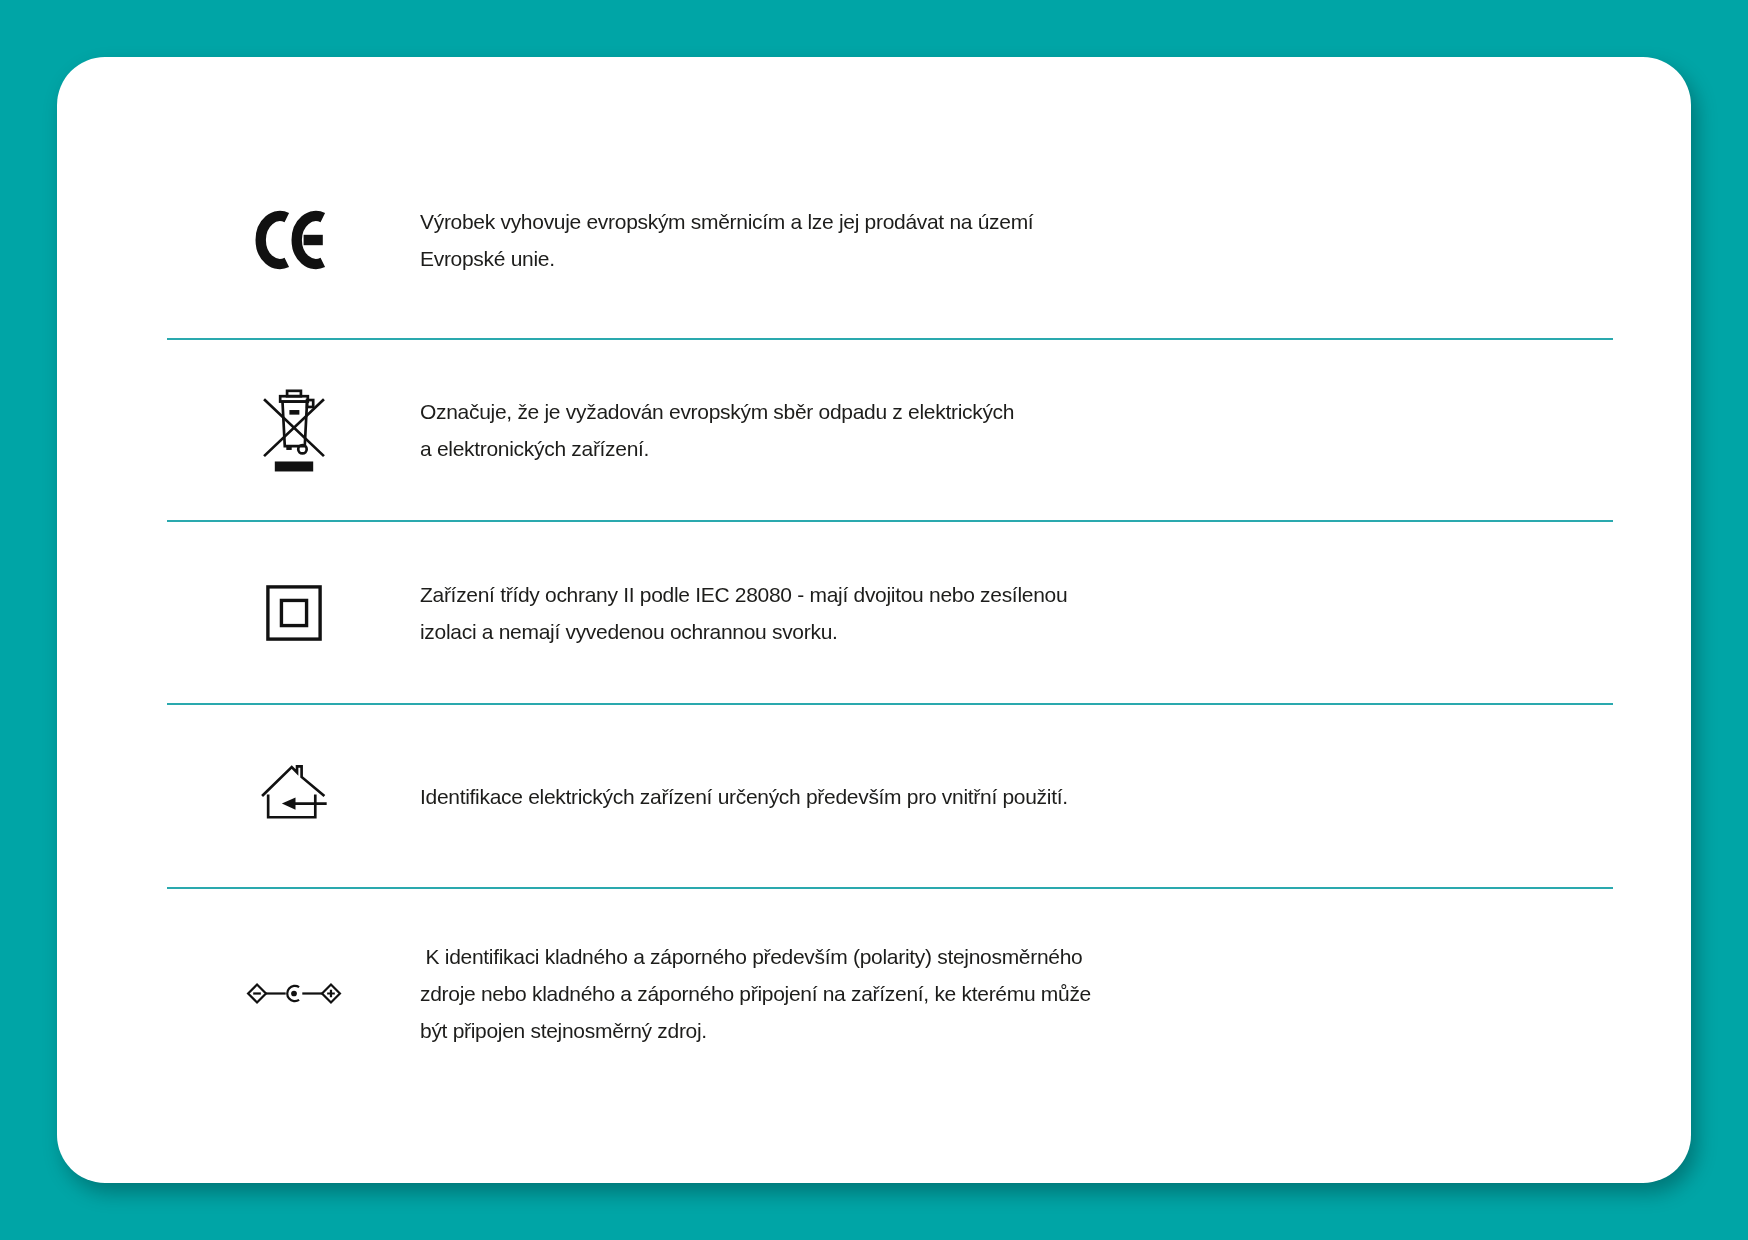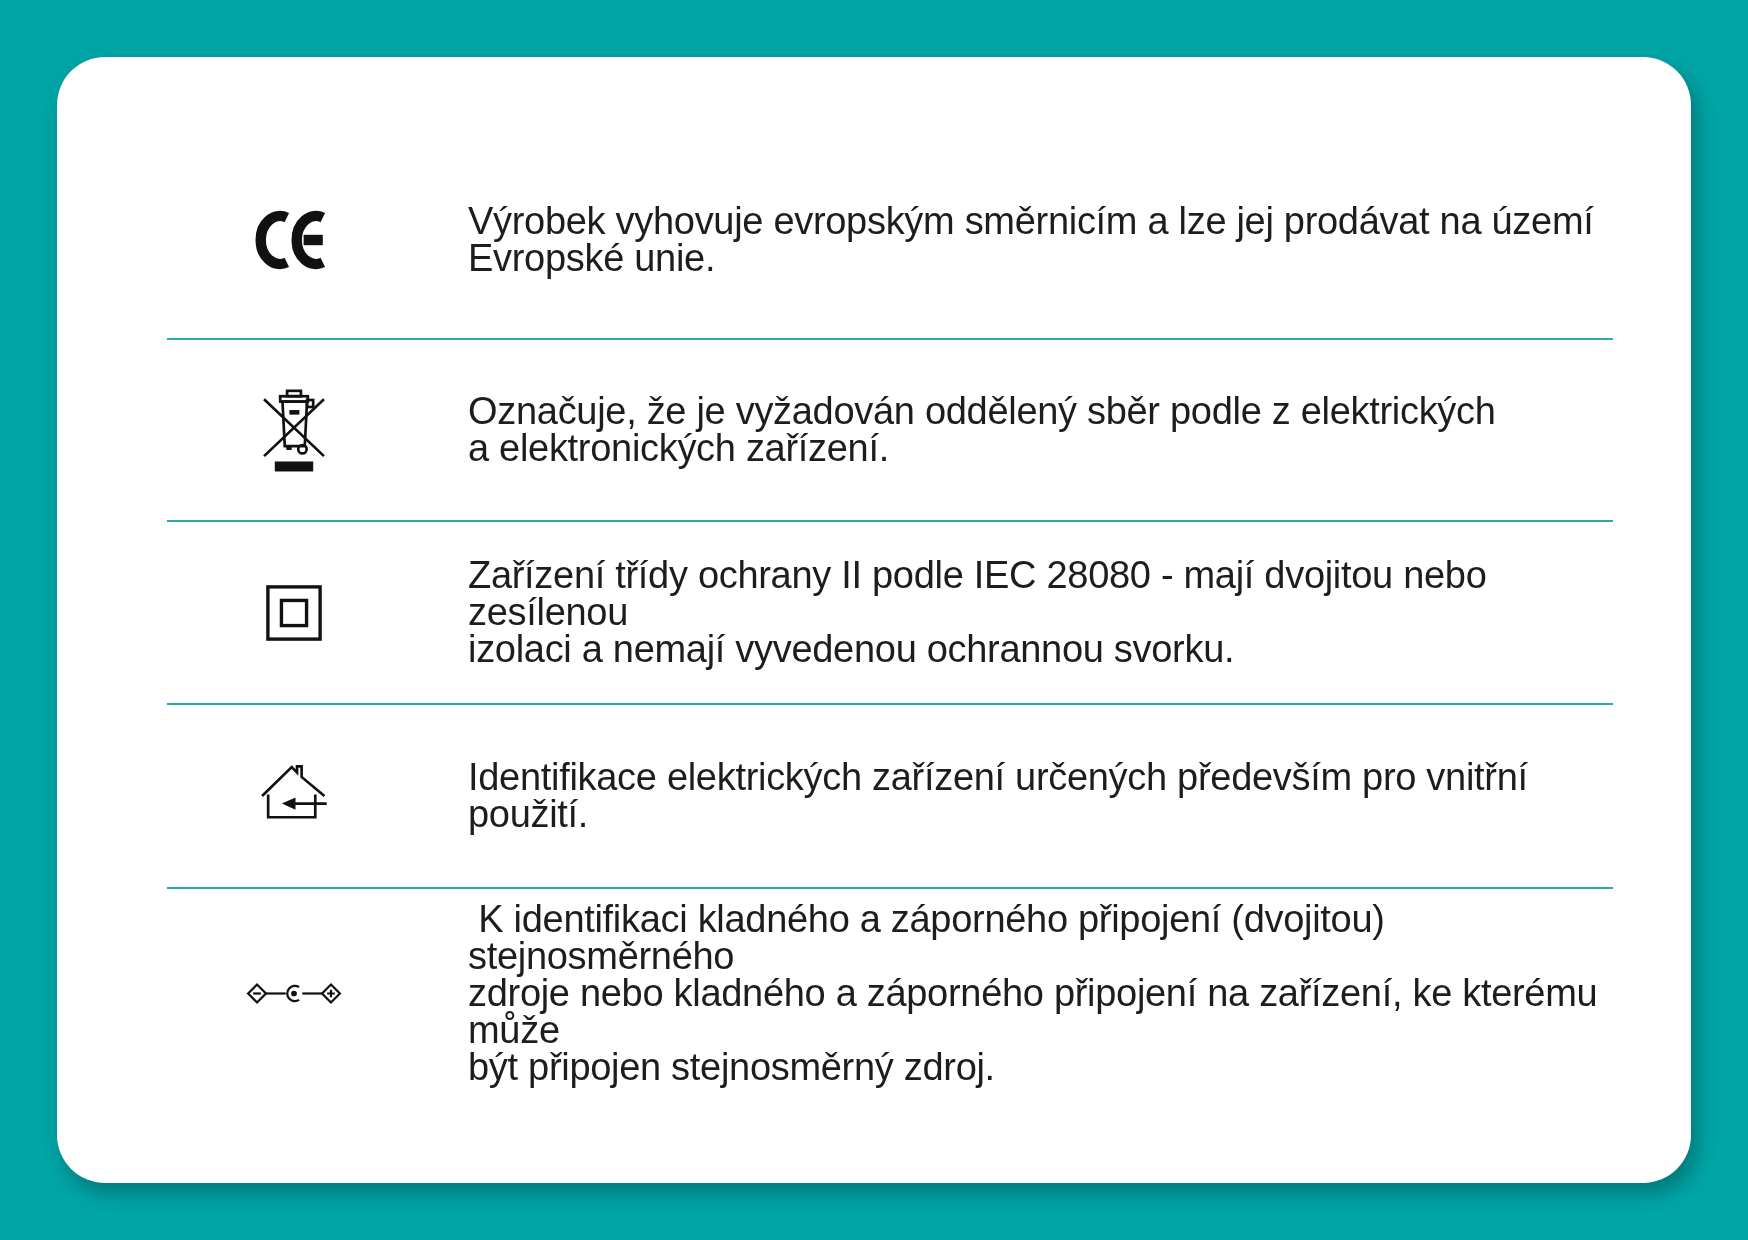--- a/index.html
+++ b/index.html
@@ -48,26 +48,25 @@
   }
   .symbol-cell {
     width: 253px;
     flex: 0 0 253px;
     display: flex;
     justify-content: center;
     align-items: center;
   }
   .text-cell {
     flex: 1;
-    font-size: 38px;
+    font-size: 21px;
     line-height: 37px;
     letter-spacing: -0.3px;
     color: var(--text, #1d1d1b);
     white-space: pre-wrap;
-    margin-left: 48px;
   }
   .icon svg { display: block; }
   .stroke {
     fill: none;
     stroke: #111;
     stroke-width: 3.5;
   }
 </style>
 </head>
 <body>
@@ -101,21 +100,21 @@
               <rect x="62" y="17" width="8" height="9" class="stroke" stroke-width="3"></rect>
               <path d="M30 19 H62 L59 77 H33 Z" class="stroke" stroke-width="3.5"></path>
               <rect x="39" y="30" width="13" height="6" fill="#111"></rect>
               <rect x="35" y="77" width="7" height="5" fill="#111"></rect>
               <circle cx="56" cy="81" r="5.5" class="stroke" stroke-width="3.5"></circle>
               <path d="M6 16 L84 90 M84 16 L6 90" class="stroke" stroke-width="4"></path>
               <rect x="20" y="97" width="50" height="13" fill="#111"></rect>
             </svg>
           </span>
         </div>
-        <div class="text-cell">Označuje, že je vyžadován oddělený sběr podle z elektrických
+        <div class="text-cell">Označuje, že je vyžadován evropským sběr odpadu z elektrických
 a elektronických zařízení.</div>
       </div>
 
       <div class="divider"></div>
 
       <div class="row r3">
         <div class="symbol-cell">
           <span class="icon">
             <svg width="58" height="58" viewBox="0 0 60 60">
               <rect x="3" y="3" width="54" height="54" class="stroke"></rect>
@@ -153,20 +152,20 @@
               <path d="M16 25 H28" class="stroke" stroke-width="3"></path>
               <path d="M36 25 H67" class="stroke" stroke-width="3.5"></path>
               <path d="M88 15 A12 12 0 1 0 88 35" class="stroke" stroke-width="4.5"></path>
               <circle cx="80" cy="25" r="4.5" fill="#111"></circle>
               <path d="M93 25 H124" class="stroke" stroke-width="3.5"></path>
               <polygon points="124,25 138,11 152,25 138,39" class="stroke"></polygon>
               <path d="M132 25 H144 M138 19 V31" class="stroke" stroke-width="3"></path>
             </svg>
           </span>
         </div>
-        <div class="text-cell"> K identifikaci kladného a záporného připojení (dvojitou) stejnosměrného
+        <div class="text-cell"> K identifikaci kladného a záporného především (polarity) stejnosměrného
 zdroje nebo kladného a záporného připojení na zařízení, ke kterému může
 být připojen stejnosměrný zdroj.</div>
       </div>
 
     </div>
   </div>
 </div>
 
 </body></html>

